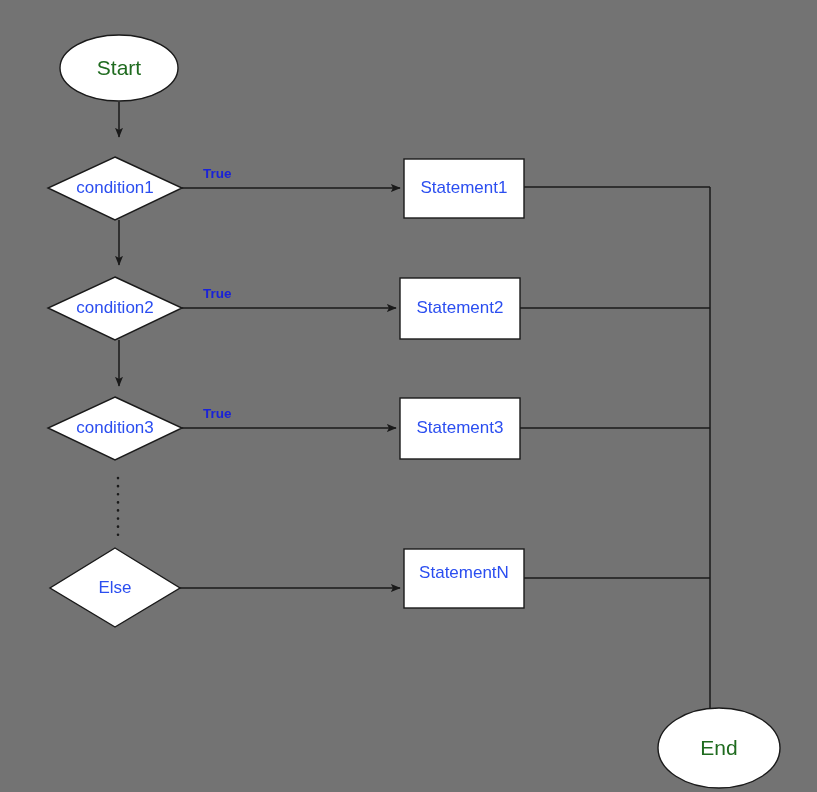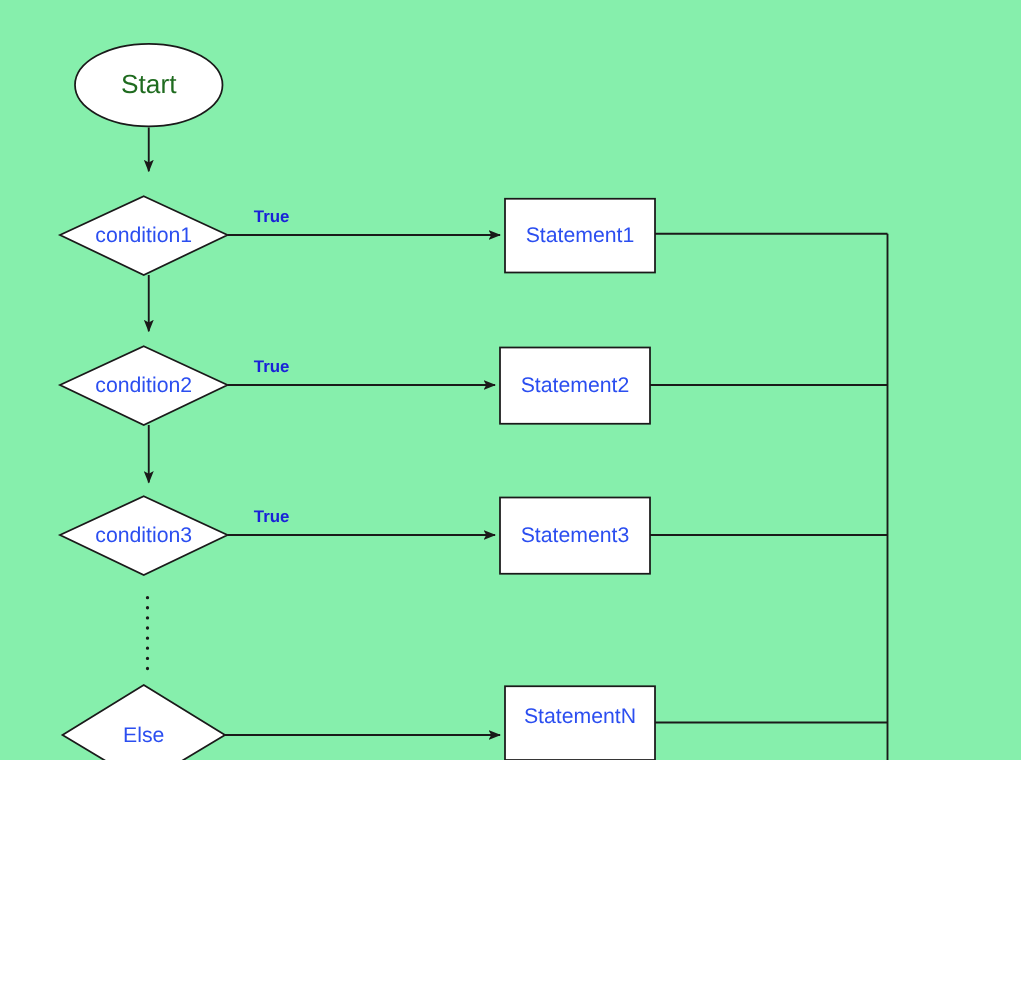--- a/index.html
+++ b/index.html
@@ -6,22 +6,22 @@
     margin: 0;
     padding: 0;
     background: #ffffff;
   }
   body {
     font-family: "Liberation Sans", sans-serif;
   }
   #canvas-wrap {
     position: relative;
     width: 817px;
-    height: 608px;
-    background: #86efac;
+    height: 792px;
+    background: #737373;
     overflow: hidden;
   }
   svg#flowchart {
     position: absolute;
     left: 0;
     top: 0;
     width: 817px;
     height: 792px;
   }
   .shape-outline {

